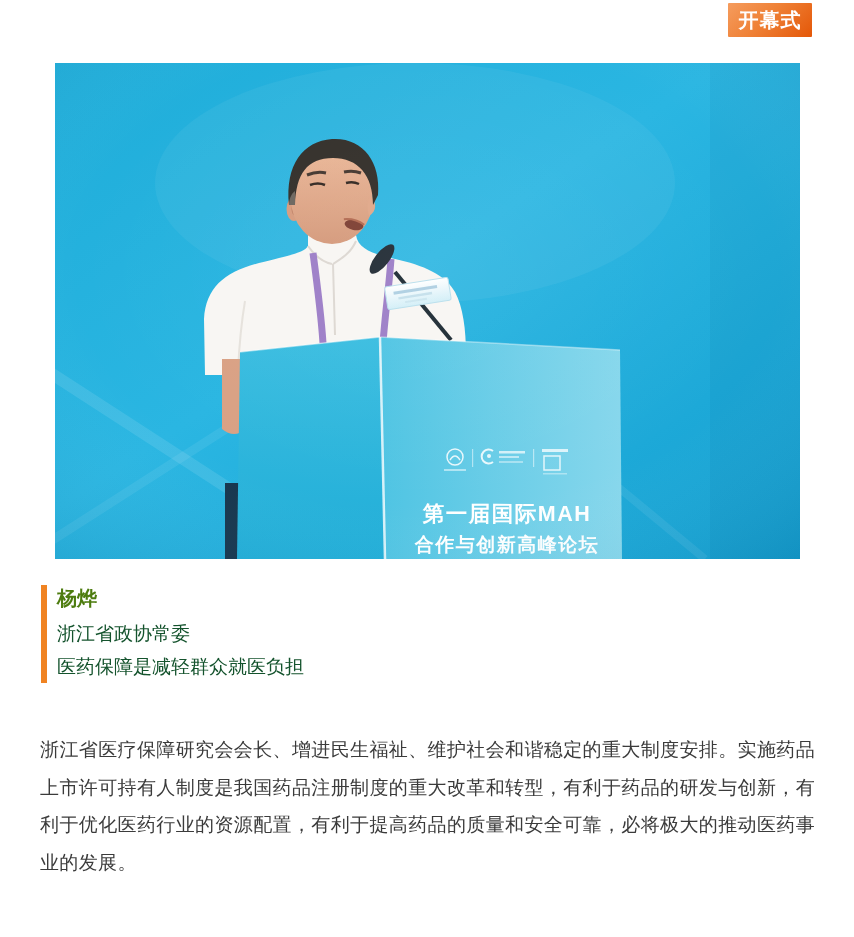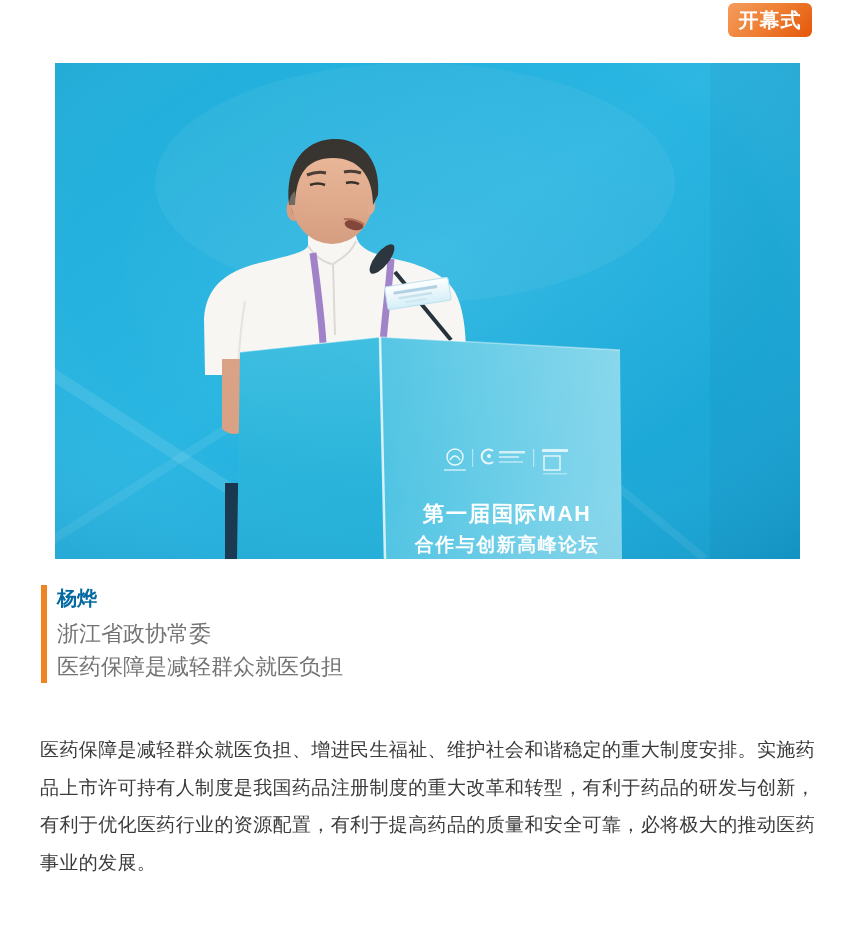--- a/index.html
+++ b/index.html
@@ -10,42 +10,42 @@
     overflow:hidden;
     font-family:"Liberation Sans","DejaVu Sans",sans-serif;
   }
   
   .badge{
     position:absolute;left:728px;top:3px;
     width:84px;height:34px;
     background:linear-gradient(135deg,#f59c5e 0%,#ef8136 45%,#e45708 100%);
     color:#ffffff;font-size:20px;font-weight:bold;letter-spacing:1px;
     display:flex;align-items:center;justify-content:center;
-    border-radius:6px;
+    border-radius:1px;
   }
   
   .photo{
     position:absolute;left:55px;top:63px;
     width:745px;height:496px;
     line-height:0;
   }
   .photo svg{display:block;width:745px;height:496px;}
   svg text{font-family:"Liberation Sans","DejaVu Sans",sans-serif;}
   
   .speaker{
     position:absolute;left:41px;top:585px;
     border-left:6px solid #f08322;
     padding-left:10px;
   }
   .speaker .name{
-    font-size:20px;font-weight:bold;color:#0369a1;
+    font-size:20px;font-weight:bold;color:#4d7c0f;
     line-height:26px;margin-bottom:7px;
   }
   .speaker .title{
-    font-size:22px;color:#737373;line-height:32.5px;
+    font-size:19px;color:#14532d;line-height:32.5px;
   }
   
   .article{
     position:absolute;left:40px;top:731px;width:775px;
     font-size:19px;letter-spacing:0.35px;
     line-height:37.5px;color:#3b3b3b;
     text-align:justify;
   }
 </style>
 </head>
@@ -181,15 +181,15 @@
       <rect x="0" y="0" width="745" height="496" fill="url(#vign)"></rect>
     </svg>
   </figure>
 
   <div class="speaker">
     <div class="name">杨烨</div>
     <div class="title">浙江省政协常委</div>
     <div class="title">医药保障是减轻群众就医负担</div>
   </div>
 
-  <div class="article">医药保障是减轻群众就医负担、增进民生福祉、维护社会和谐稳定的重大制度安排。实施药品上市许可持有人制度是我国药品注册制度的重大改革和转型，有利于药品的研发与创新，有利于优化医药行业的资源配置，有利于提高药品的质量和安全可靠，必将极大的推动医药事业的发展。</div>
+  <div class="article">浙江省医疗保障研究会会长、增进民生福祉、维护社会和谐稳定的重大制度安排。实施药品上市许可持有人制度是我国药品注册制度的重大改革和转型，有利于药品的研发与创新，有利于优化医药行业的资源配置，有利于提高药品的质量和安全可靠，必将极大的推动医药事业的发展。</div>
 
 </div>
 
 </body></html>

